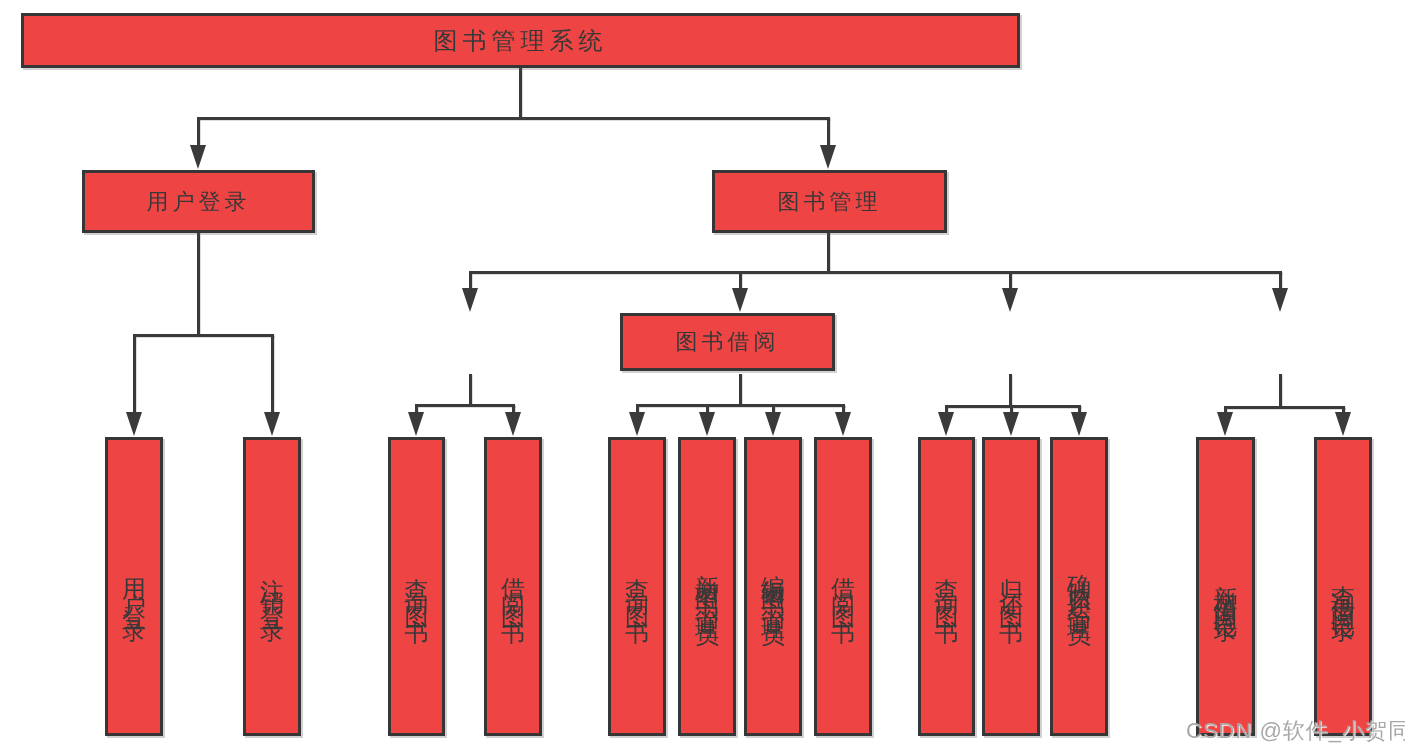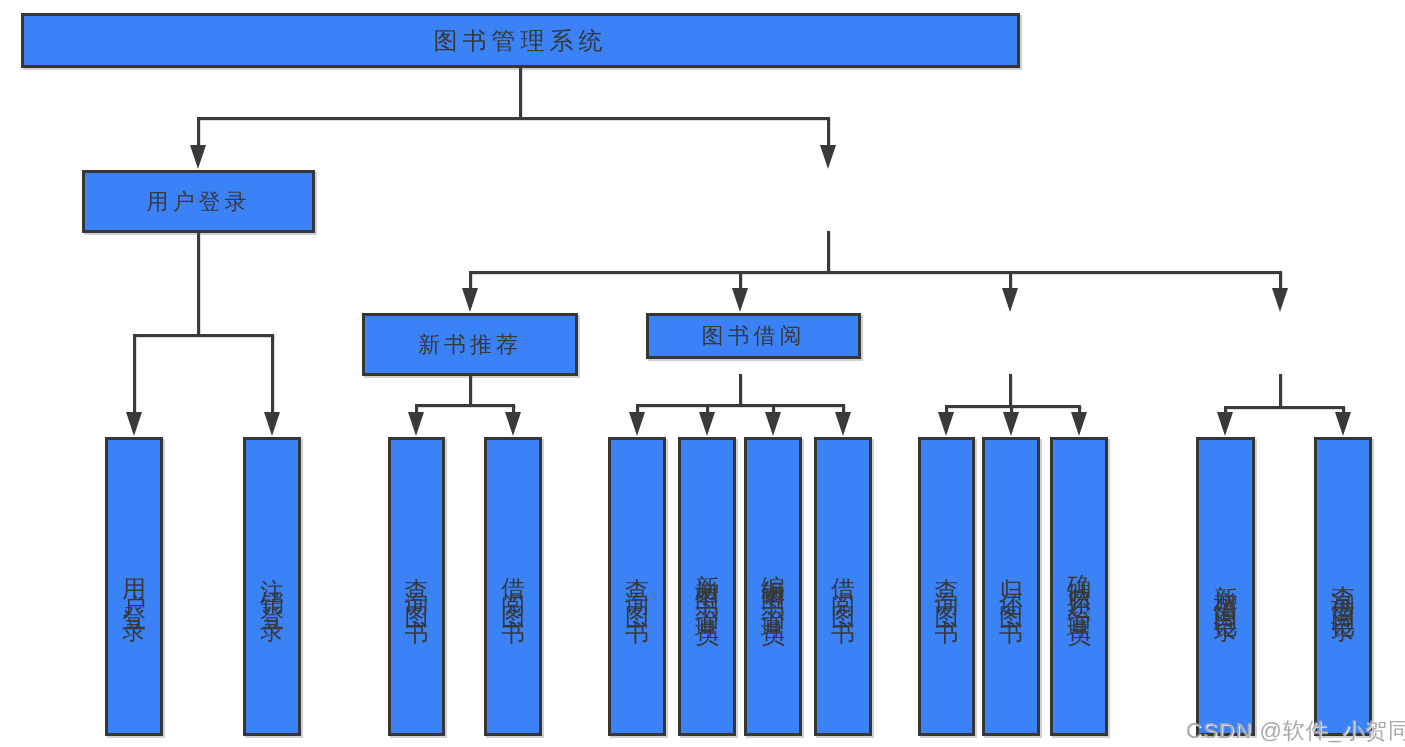--- a/index.html
+++ b/index.html
@@ -8,21 +8,21 @@
     width:1405px;height:747px;
     background:#ffffff;
     overflow:hidden;
     font-family:"Liberation Sans","DejaVu Sans",sans-serif;
     color:#383838;
   }
   .box{
     position:absolute;
     box-sizing:border-box;
     border:3px solid #363636;
-    background:#3b82f6;
+    background:#ef4444;
     display:flex;
     align-items:center;
     justify-content:center;
     box-shadow:2px 2px 0 rgba(90,90,90,0.28);
     z-index:2;
   }
   .box .h{
     white-space:nowrap;
     color:#383838;
   }
@@ -66,25 +66,25 @@
 
 <div class="stage">
 
   <div class="box lvl1" style="left:21px;top:13px;width:999px;height:55px">
     <span class="h">图书管理系统</span>
   </div>
 
   <div class="box lvl2" style="left:82px;top:170px;width:233px;height:63px">
     <span class="h">用户登录</span>
   </div>
+  <div class="box lvl2" style="left:712px;top:170px;width:235px;height:63px">
+    <span class="h">图书管理</span>
+  </div>
 
-  <div class="box lvl2" style="left:362px;top:313px;width:216px;height:63px">
-    <span class="h">新书推荐</span>
-  </div>
-  <div class="box lvl2" style="left:646px;top:313px;width:215px;height:46px">
+  <div class="box lvl2" style="left:620px;top:313px;width:215px;height:58px">
     <span class="h">图书借阅</span>
   </div>
 
   <div class="box leaf" style="left:105px;top:437px;width:58px;height:299px">
     <span class="v">用户登录</span>
   </div>
   <div class="box leaf" style="left:243px;top:437px;width:58px;height:299px">
     <span class="v">注销登录</span>
   </div>
   <div class="box leaf" style="left:388px;top:437px;width:57px;height:299px">

